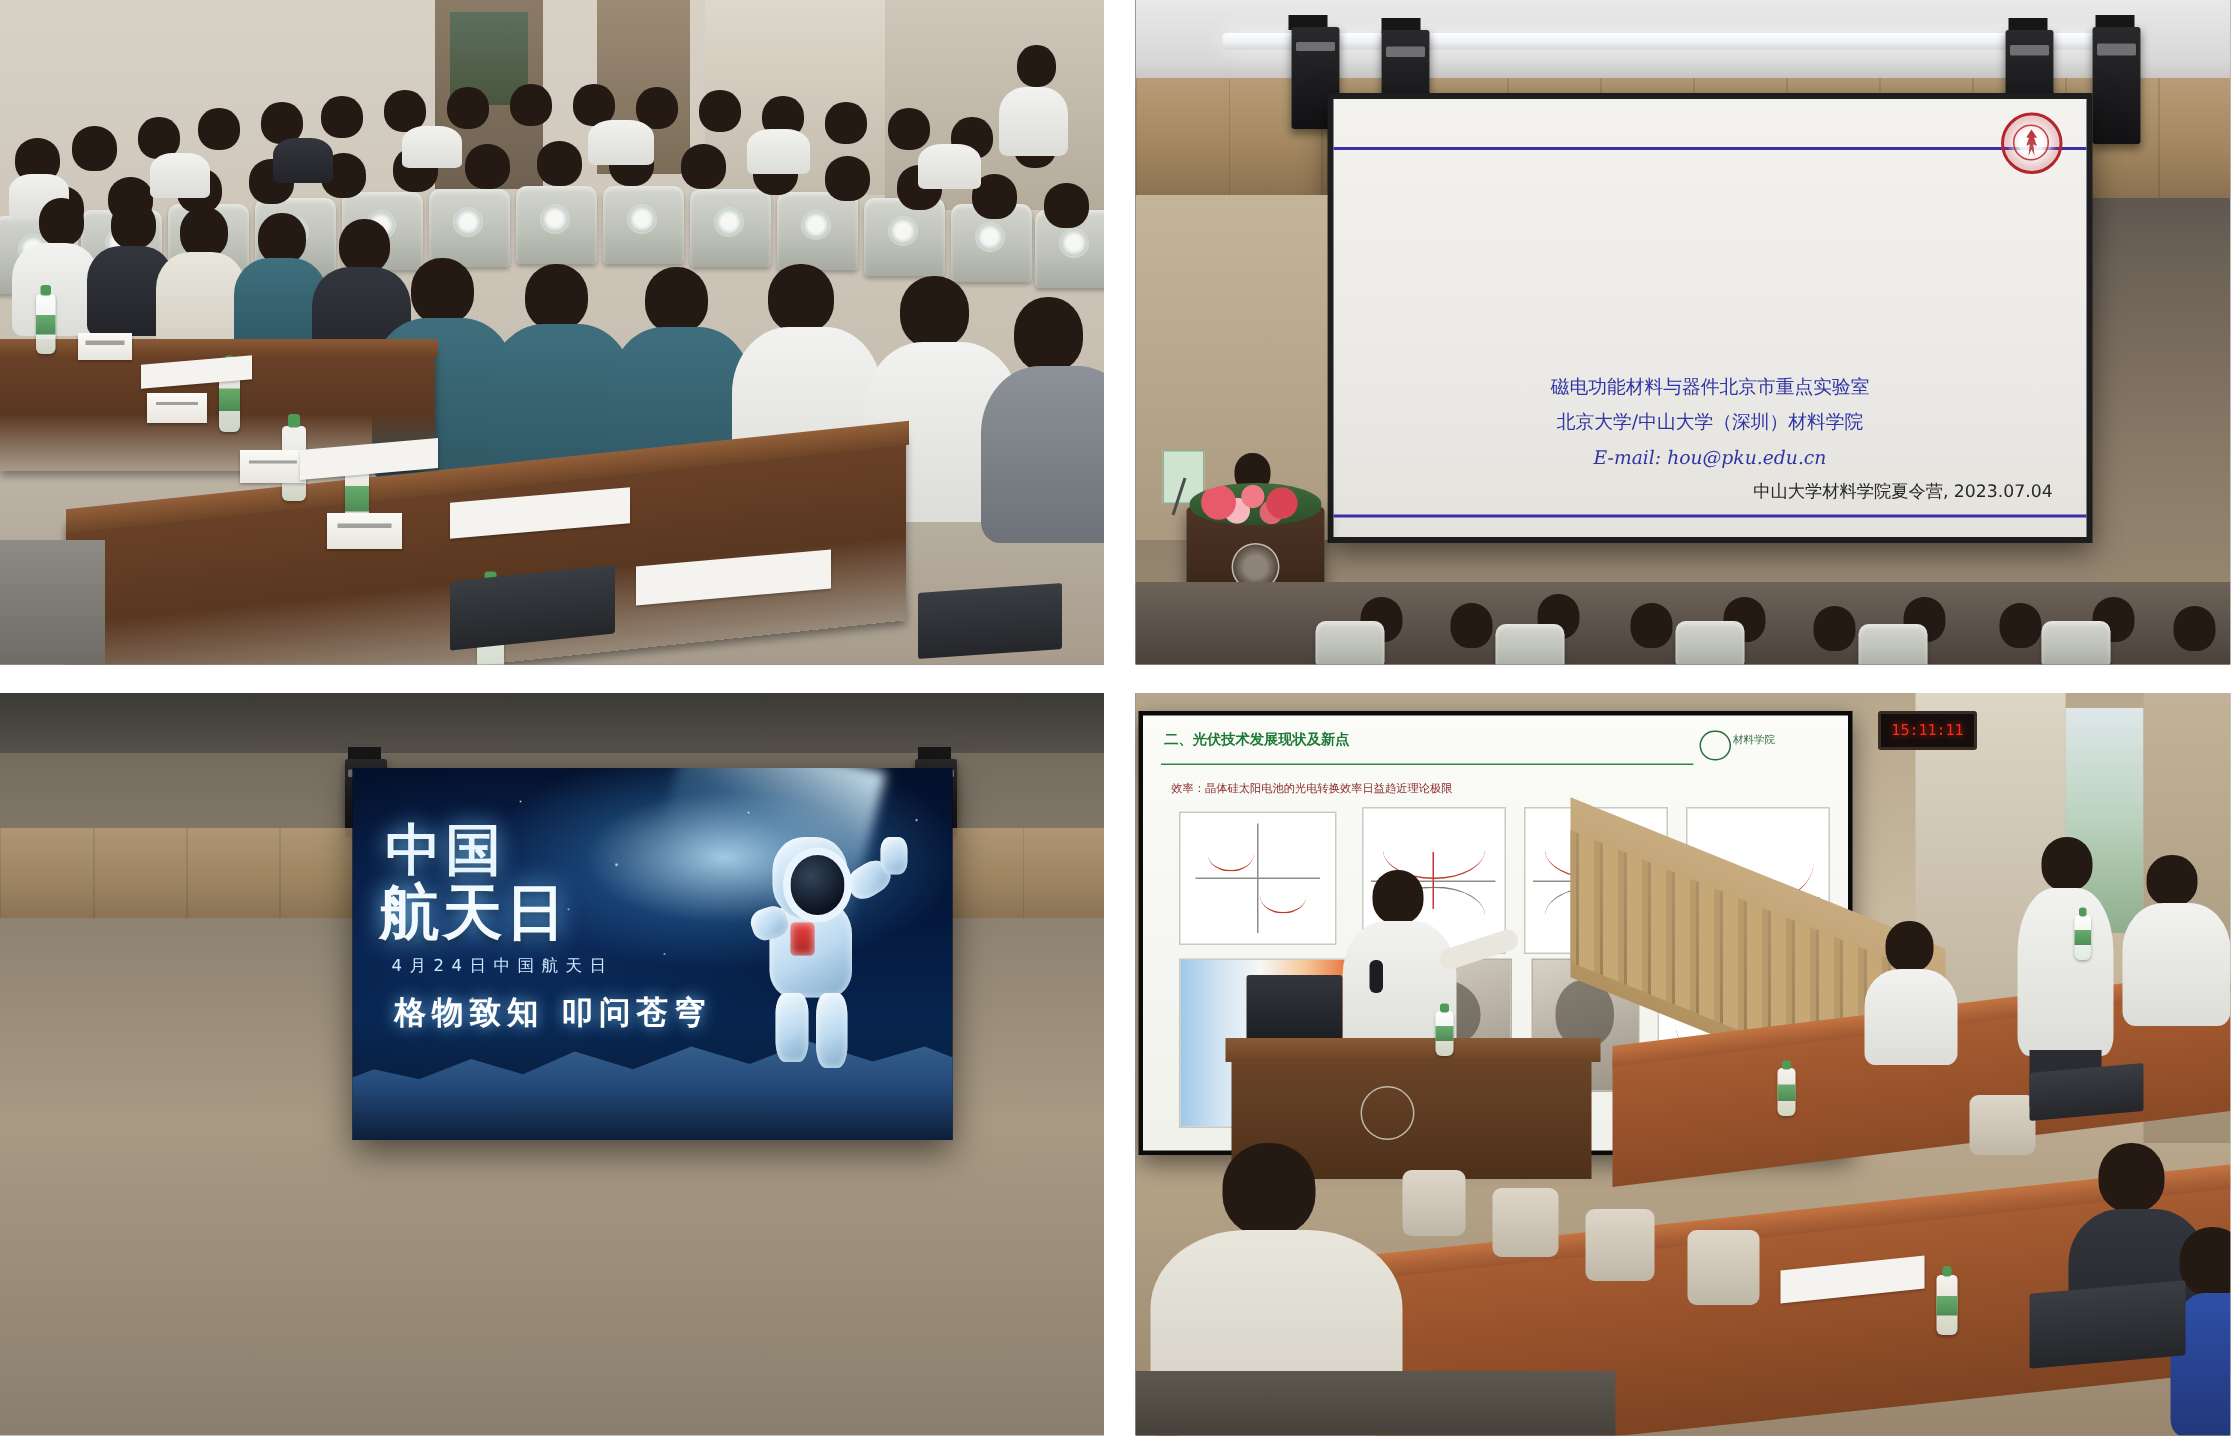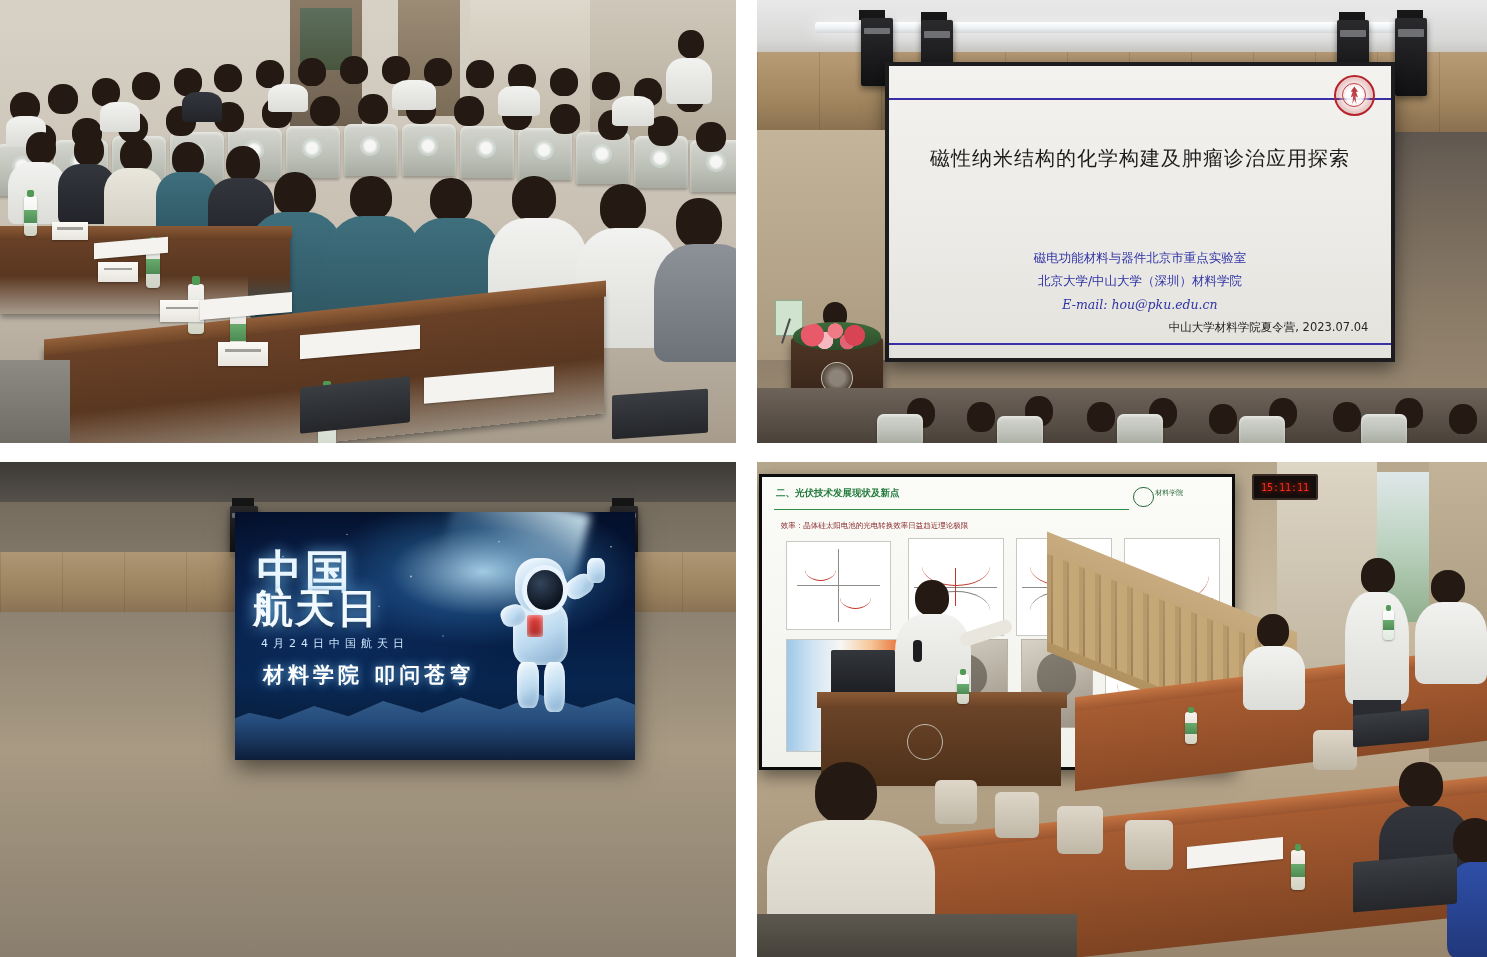--- a/index.html
+++ b/index.html
@@ -82,21 +82,21 @@
        radial-gradient(1px 1px at 52% 50%,#dceaff,transparent),
        radial-gradient(1px 1px at 76% 56%,#fff,transparent),
        radial-gradient(1.2px 1.2px at 94% 14%,#fff,transparent),
        radial-gradient(1px 1px at 36% 38%,#cfe6ff,transparent);}
   .comet{position:absolute;left:52%;top:-6%;width:34%;height:46%;
      background:linear-gradient(200deg,rgba(220,245,255,.95),rgba(150,215,255,.25) 46%,rgba(255,255,255,0) 78%);
      filter:blur(4px);transform:rotate(14deg);}
   .moon-ground{position:absolute;left:-4%;right:-4%;bottom:0;height:34%;
      background:linear-gradient(180deg,rgba(120,180,225,.0) 0%,rgba(95,150,200,.55) 18%,rgba(40,80,130,.9) 55%,rgba(12,30,58,1) 100%);
      clip-path:polygon(0 58%,7% 44%,14% 52%,22% 36%,30% 48%,38% 30%,47% 44%,56% 26%,65% 40%,74% 22%,84% 38%,92% 26%,100% 42%,100% 100%,0 100%);}
-  .led-title-cn{position:absolute;left:5.5%;top:12%;color:#eaf6ff;font-size:45px;font-weight:bold;letter-spacing:3px;
+  .led-title-cn{position:absolute;left:5.5%;top:12%;color:#eaf6ff;font-size:37px;font-weight:bold;letter-spacing:3px;
      font-family:"DejaVu Sans",sans-serif;text-shadow:0 0 14px rgba(120,200,255,.9),0 2px 4px rgba(0,0,0,.6);}
   .led-title-cn2{position:absolute;left:4.5%;top:28%;color:#f2faff;font-size:40px;font-weight:bold;letter-spacing:2px;
      font-family:"DejaVu Sans",sans-serif;text-shadow:0 0 16px rgba(120,200,255,.95),0 2px 5px rgba(0,0,0,.6);}
   .led-sub{position:absolute;left:6.5%;top:50%;color:#cfe9ff;font-size:11px;letter-spacing:5px;font-family:"DejaVu Sans",sans-serif;}
   .led-slogan{position:absolute;left:7%;top:60%;color:#ffffff;font-size:21px;font-weight:bold;letter-spacing:4px;
      font-family:"DejaVu Sans",sans-serif;text-shadow:0 0 10px rgba(130,205,255,.8);}
   .astronaut{position:absolute;right:6%;top:10%;width:30%;height:72%;}
   .astro-part{position:absolute;background:linear-gradient(150deg,#f4fbff,#bcd9ef 55%,#7fa8ca);box-shadow:inset 0 0 6px rgba(255,255,255,.7);}
   .visor{position:absolute;border-radius:50%;background:radial-gradient(circle at 38% 34%,#33445a,#0d1420 70%);border:5px solid #e9f4ff;}
 
@@ -322,21 +322,20 @@
     <div class="layer bracket" style="left:582px;top:12px;width:26px;height:10px;"></div>
     <div class="layer speakerbox" style="left:580px;top:20px;width:32px;height:72px;"></div>
     <div class="layer bracket" style="left:640px;top:10px;width:26px;height:10px;"></div>
     <div class="layer speakerbox" style="left:638px;top:18px;width:32px;height:78px;"></div>
 
     <div class="screenframe" style="left:128px;top:62px;width:502px;height:292px;">
       <div class="slide">
         <div class="rule top"></div>
         <div class="rule bot"></div>
         <div class="pku-seal"></div>
-        <div class="slide-title">磁性纳米结构的化学构建及肿瘤诊治应用探索</div>
         <div class="slide-aff aff2">北京大学/中山大学（深圳）材料学院</div>
         <div class="slide-aff aff1">磁电功能材料与器件北京市重点实验室</div>
         <div class="slide-aff aff3">E-mail: hou@pku.edu.cn</div>
         <div class="slide-foot">中山大学材料学院夏令营, 2023.07.04</div>
       </div>
     </div>
 
     <div class="layer" style="left:0;top:130px;width:128px;height:230px;background:linear-gradient(180deg,#c3b49a,#ab9a80);"></div>
     <div class="layer exitsign" style="left:18px;top:300px;width:26px;height:34px;"></div>
     <div class="layer" style="left:50px;top:302px;width:60px;height:70px;">
@@ -390,21 +389,21 @@
         <div class="astro-part" style="left:80%;top:12%;width:15%;height:14%;border-radius:34%;"></div>
         <div class="astro-part" style="left:22%;top:70%;width:18%;height:26%;border-radius:30%;"></div>
         <div class="astro-part" style="left:44%;top:70%;width:18%;height:28%;border-radius:30%;"></div>
         <div class="astro-part" style="left:20%;top:12%;width:42%;height:30%;border-radius:42%;"></div>
         <div class="visor" style="left:26%;top:16%;width:30%;height:22%;"></div>
         <div class="astro-part" style="left:30%;top:44%;width:13%;height:12%;background:linear-gradient(180deg,#e8413f,#a72522);border-radius:3px;"></div>
       </div>
       <div class="led-title-cn">中国</div>
       <div class="led-title-cn2">航天日</div>
       <div class="led-sub">4月24日中国航天日</div>
-      <div class="led-slogan">材料学院  叩问苍穹</div>
+      <div class="led-slogan">格物致知  叩问苍穹</div>
     </div>
 
   </div>
 
   <div class="panel p-br">
     <div class="layer fill" style="background:linear-gradient(180deg,#b7a88d 0%,#c9bba1 28%,#b4a287 60%,#8d7c64 100%);"></div>
     <div class="layer" style="left:520px;top:0;width:100px;height:240px;background:linear-gradient(180deg,#ddd5c5,#bdb29c);"></div>
     <div class="layer window-green" style="left:620px;top:10px;width:52px;height:150px;"></div>
     <div class="layer" style="left:672px;top:0;width:58px;height:300px;background:linear-gradient(180deg,#c2b398,#a08f74);"></div>
 

